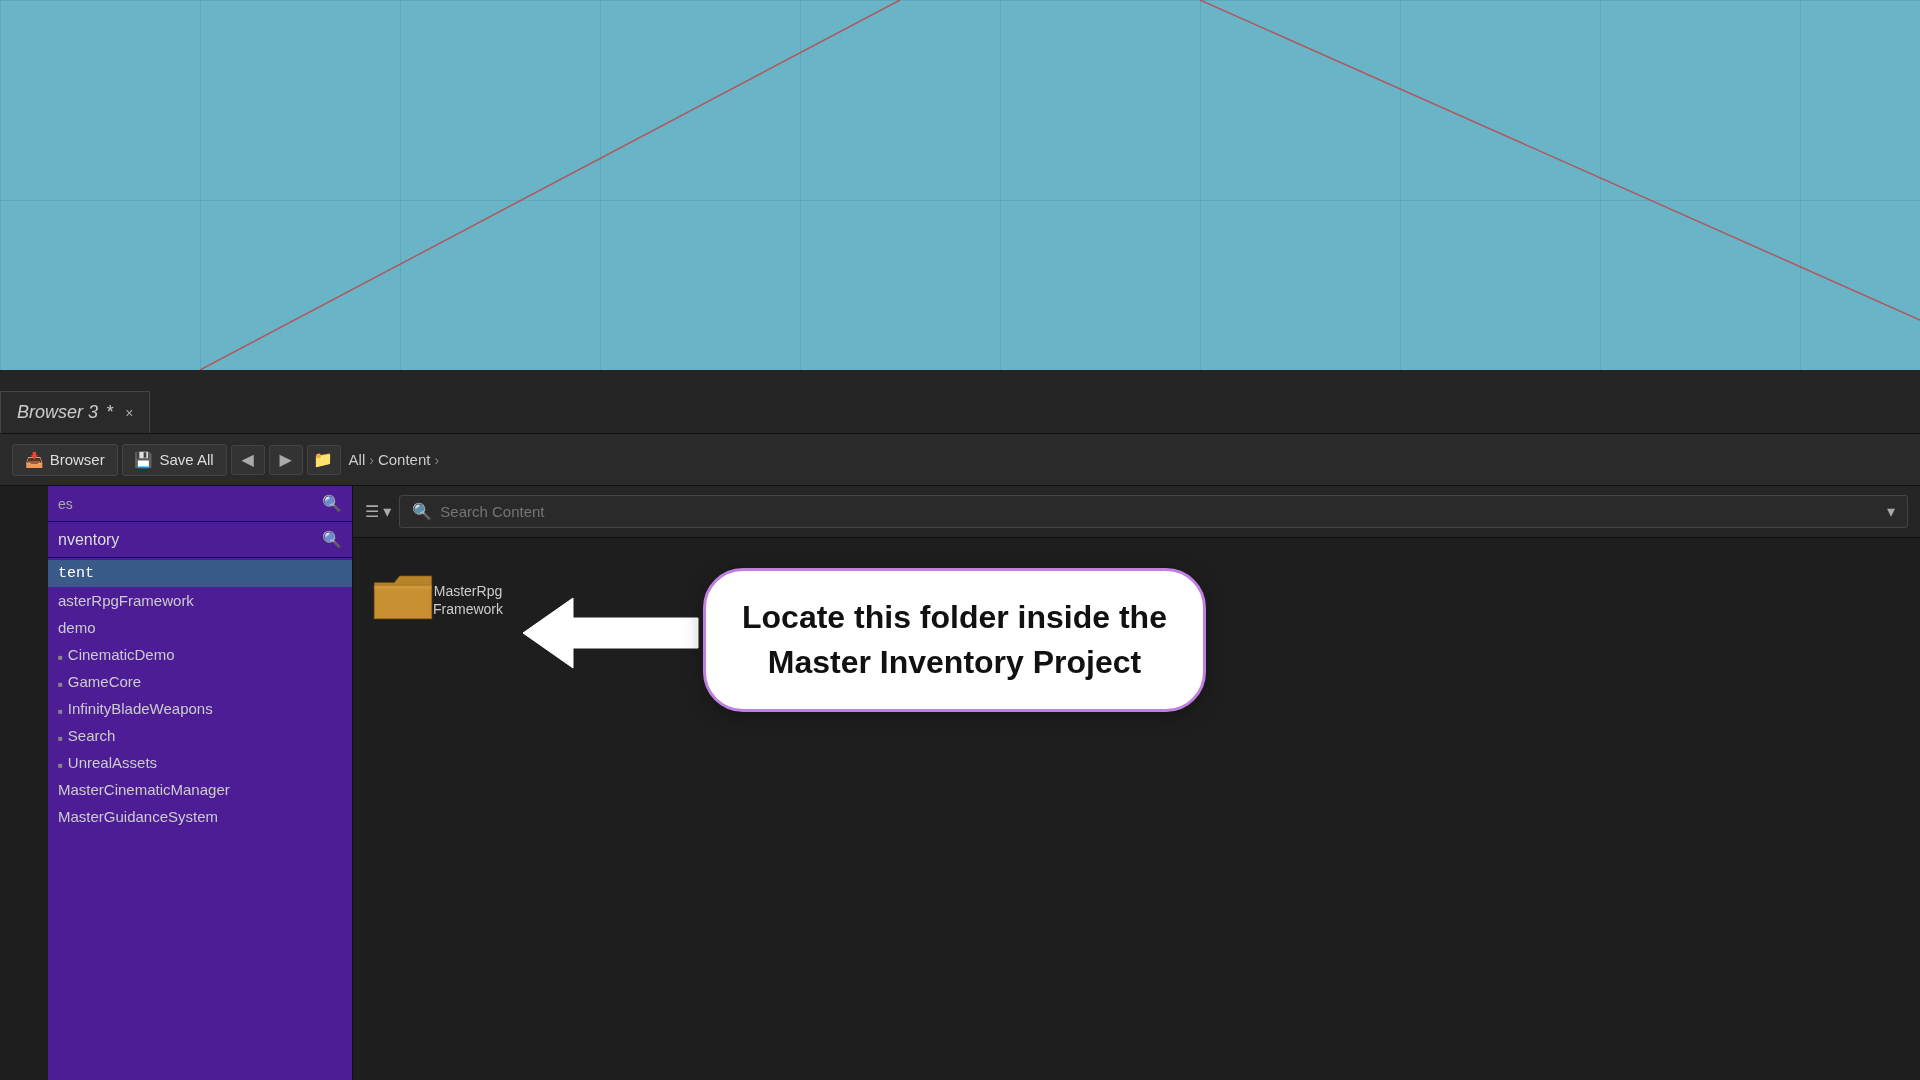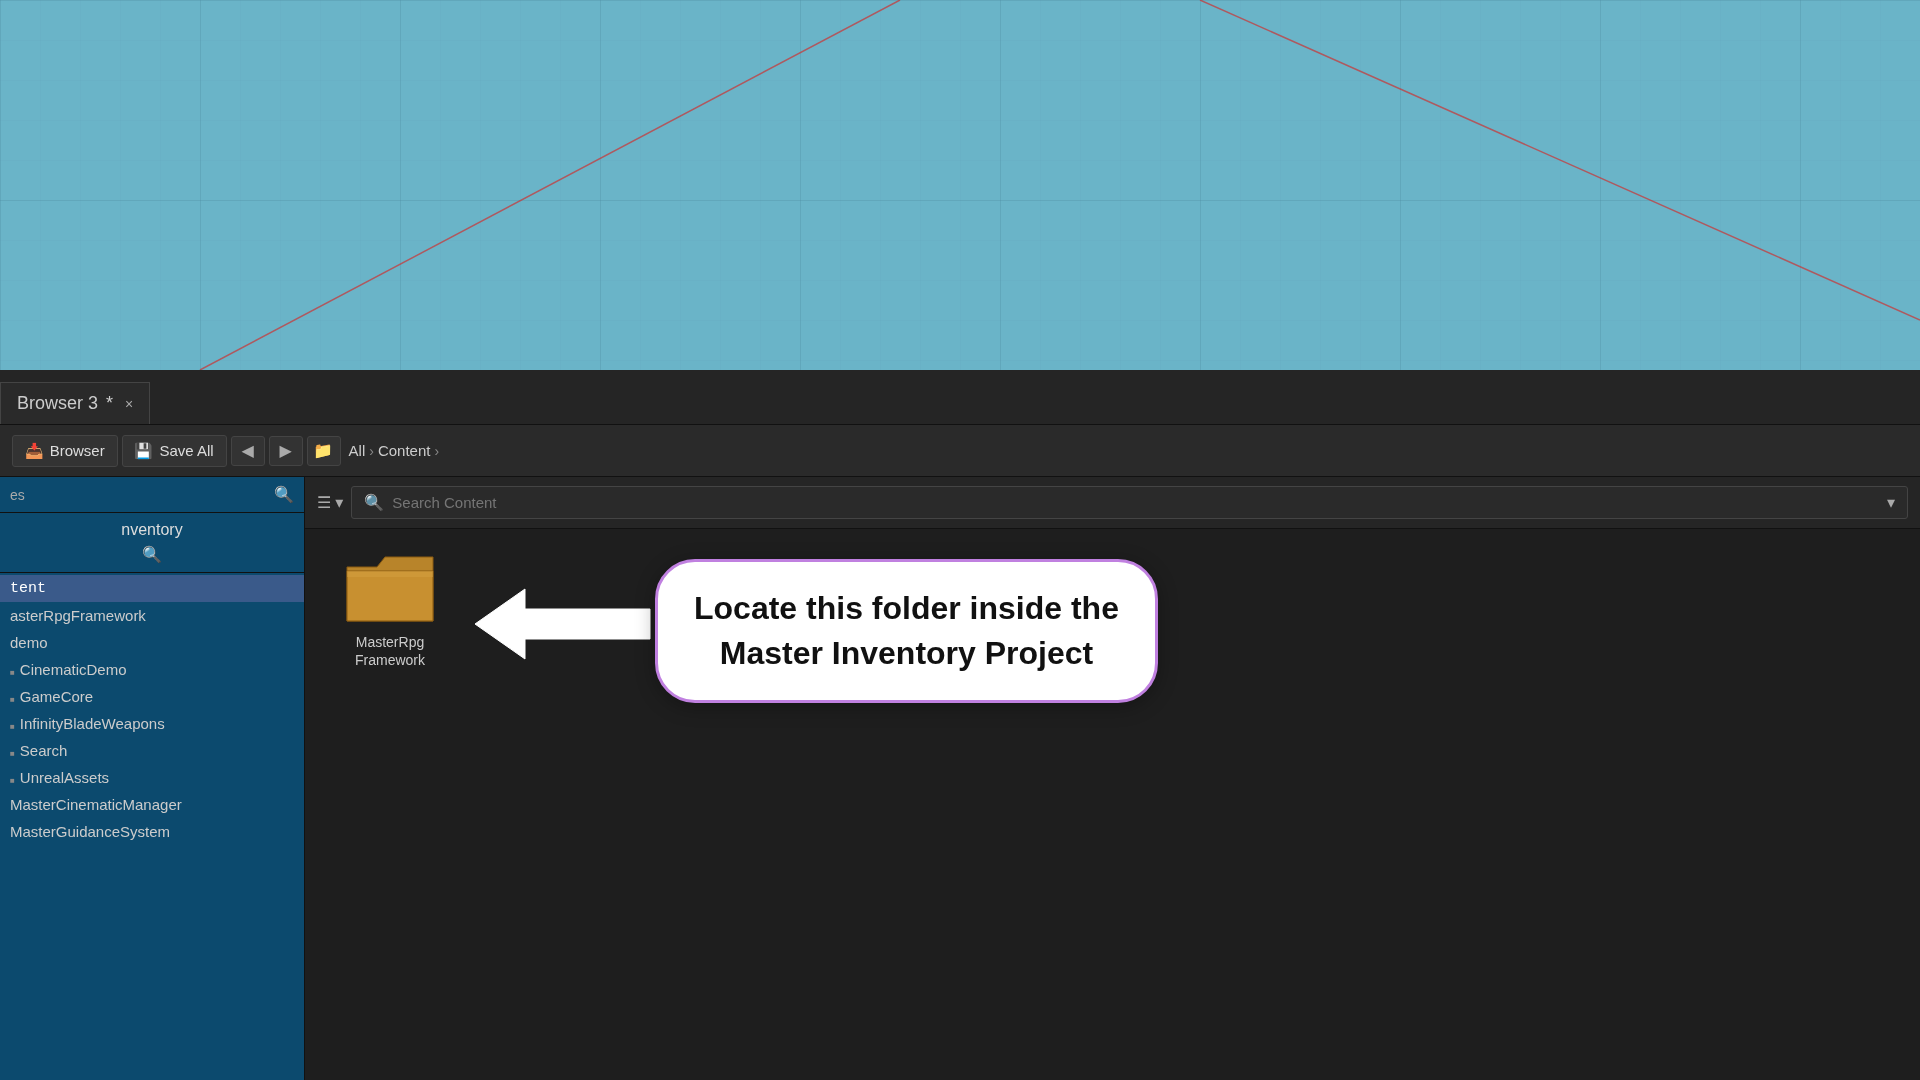--- a/index.html
+++ b/index.html
@@ -29,26 +29,27 @@
       left: 0;
       width: 1920px;
       height: 710px;
       background: #1e1e1e;
       display: flex;
       flex-direction: column;
     }
 
     
     .tab-bar {
-      height: 55px;
+      height: 64px;
       background: #252525;
       display: flex;
       align-items: flex-end;
       padding: 0 0 0 0;
       border-bottom: 1px solid #111;
+      font-style: italic;
     }
 
     .tab {
       display: flex;
       align-items: center;
       padding: 8px 16px;
       background: #2a2a2a;
       color: #ccc;
       font-size: 18px;
       height: 42px;
@@ -120,25 +121,26 @@
     
     .content-area {
       flex: 1;
       display: flex;
       overflow: hidden;
     }
 
     
     .sidebar {
       width: 305px;
-      background: #0c4a6e;
+      background: #4c1d95;
       display: flex;
       flex-direction: column;
       border-right: 1px solid #111;
       flex-shrink: 0;
+      margin-left: 48px;
     }
 
     .sidebar-search-row {
       display: flex;
       align-items: center;
       padding: 8px 10px;
       border-bottom: 1px solid #111;
       gap: 6px;
     }
 
@@ -155,22 +157,21 @@
       color: #aaa;
       font-size: 16px;
       cursor: pointer;
     }
 
     .sidebar-inventory-row {
       display: flex;
       align-items: center;
       padding: 8px 10px;
       border-bottom: 1px solid #111;
-      gap: 6px;
-      flex-direction: column;
+      gap: 20px;
     }
 
     .sidebar-inventory-label {
       flex: 1;
       color: #ddd;
       font-size: 16px;
       font-weight: 500;
     }
 
     .sidebar-tree {
@@ -255,21 +256,21 @@
 
     
     .content-grid {
       flex: 1;
       padding: 20px;
       position: relative;
     }
 
     .folder-item {
       display: flex;
-      flex-direction: column;
+      flex-direction: row;
       align-items: center;
       width: 130px;
       cursor: pointer;
     }
 
     .folder-label {
       color: #ccc;
       font-size: 14px;
       text-align: center;
       margin-top: 8px;

